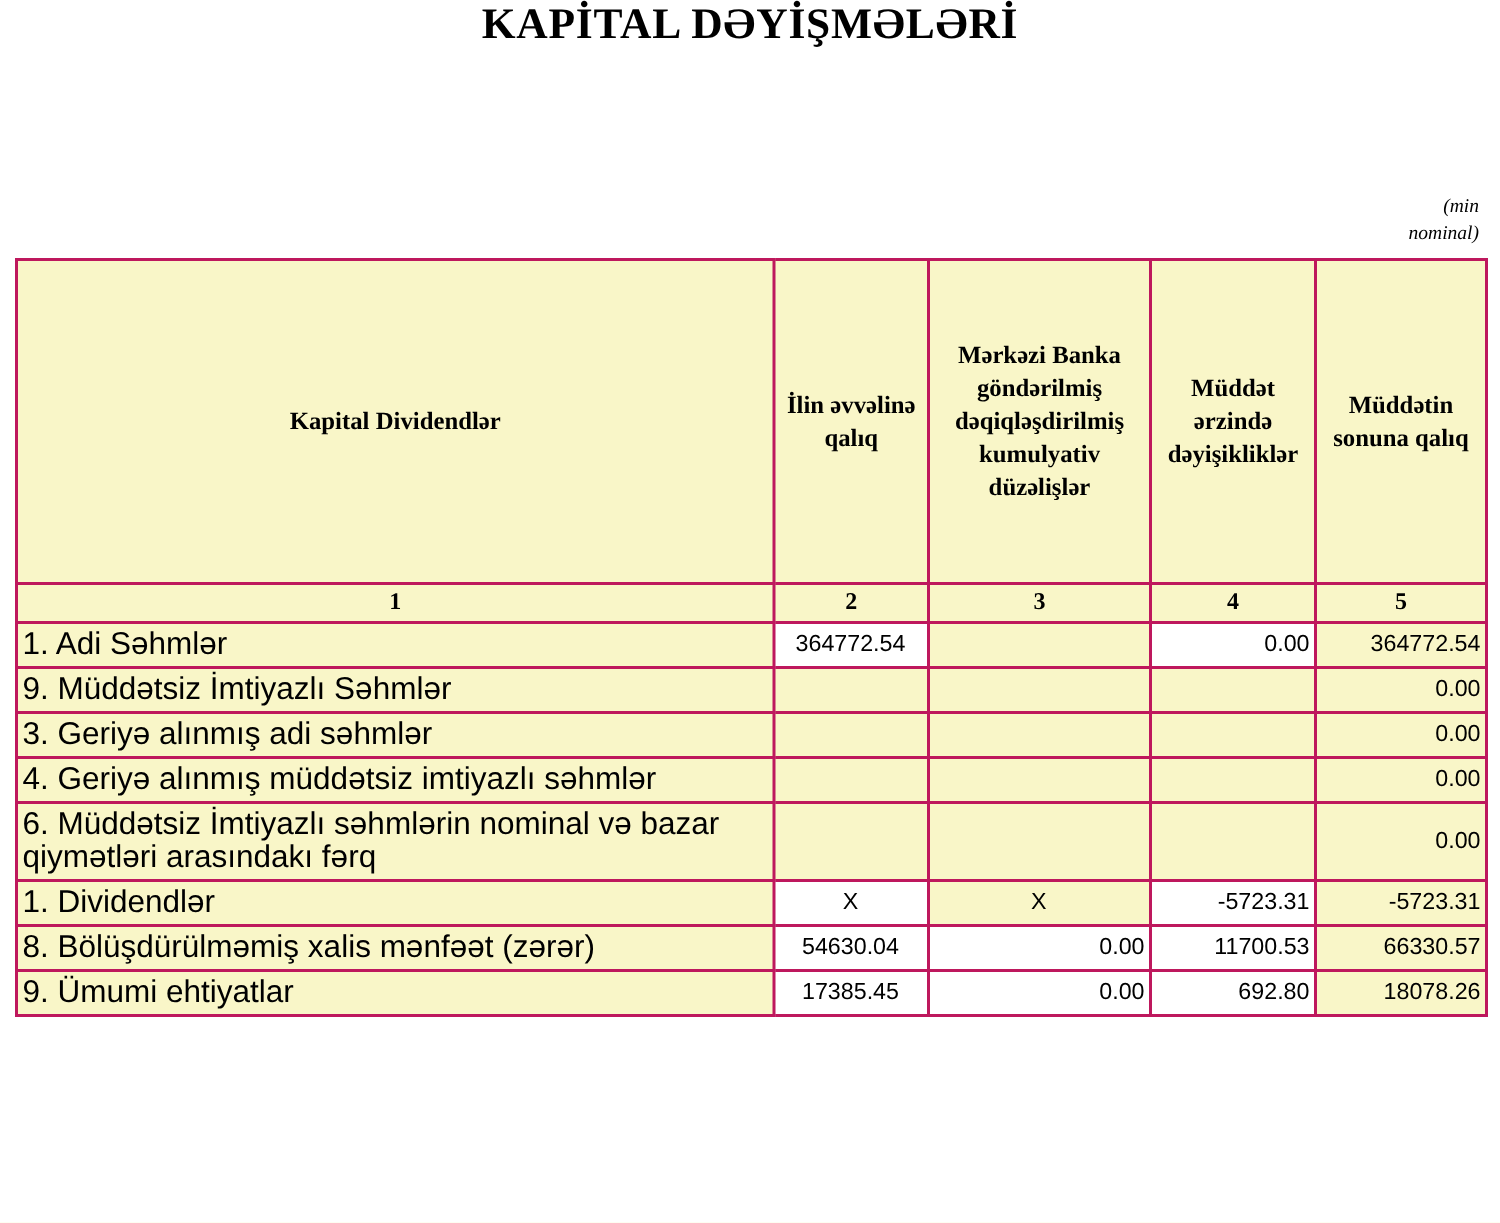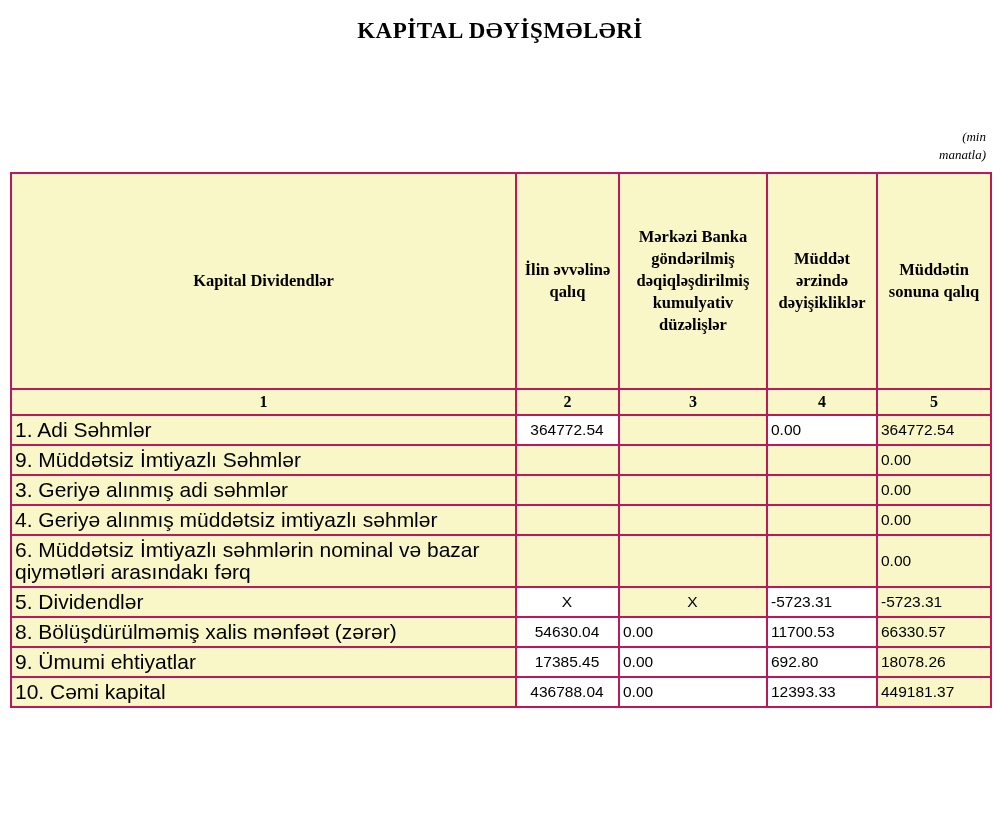--- a/index.html
+++ b/index.html
@@ -12,23 +12,22 @@
     height: 815px;
     font-family: "Liberation Serif", serif;
     color: #000000;
     position: relative;
     overflow: hidden;
   }
   .page-title {
     text-align: center;
     font-family: "Liberation Serif", serif;
     font-weight: bold;
-    font-size: 23px;
+    font-size: 29px;
     letter-spacing: 0.5px;
-    margin-top: 18px;
   }
   .unit-note {
     position: absolute;
     right: 14px;
     top: 128px;
     width: 120px;
     text-align: right;
     font-style: italic;
     font-size: 13px;
     line-height: 18px;
@@ -72,20 +71,21 @@
     font-size: 21px;
     line-height: 22px;
     padding: 6px 8px 6px 16px;
     text-align: left;
     background: #f9f6c8;
   }
   .val {
     font-family: "Liberation Sans", sans-serif;
     font-size: 15.5px;
     line-height: 22px;
+    text-align: right;
     padding: 6px 10px 6px 4px;
     background: #ffffff;
   }
   .val.tinted {
     background: #f9f6c8;
   }
   .val.center {
     text-align: center;
     padding-right: 4px;
   }
@@ -98,21 +98,21 @@
   .col4 { width: 110px; }
   .col5 { width: 114px; }
 </style>
 </head>
 <body>
 
 <div class="page-title">KAPİTAL DƏYİŞMƏLƏRİ</div>
 
 <div class="unit-note">
   <div>(min</div>
-  <div>manatla)</div>
+  <div>nominal)</div>
 </div>
 
 <table class="capital">
   <colgroup>
     <col class="col1">
       <col class="col2">
       <col class="col3">
       <col class="col4">
       <col class="col5">
   </colgroup>
@@ -162,41 +162,34 @@
       <td class="val tinted">0.00</td>
     </tr>
     <tr>
       <td class="rowlabel">6. Müddətsiz İmtiyazlı səhmlərin nominal və bazar qiymətləri arasındakı fərq</td>
       <td class="val empty"></td>
       <td class="val empty"></td>
       <td class="val empty"></td>
       <td class="val tinted">0.00</td>
     </tr>
     <tr>
-      <td class="rowlabel">5. Dividendlər</td>
+      <td class="rowlabel">1. Dividendlər</td>
       <td class="val center">X</td>
       <td class="val center empty">X</td>
       <td class="val">-5723.31</td>
       <td class="val tinted">-5723.31</td>
     </tr>
     <tr>
       <td class="rowlabel">8. Bölüşdürülməmiş xalis mənfəət (zərər)</td>
       <td class="val center">54630.04</td>
       <td class="val">0.00</td>
       <td class="val">11700.53</td>
       <td class="val tinted">66330.57</td>
     </tr>
     <tr>
       <td class="rowlabel">9. Ümumi ehtiyatlar</td>
       <td class="val center">17385.45</td>
       <td class="val">0.00</td>
       <td class="val">692.80</td>
       <td class="val tinted">18078.26</td>
     </tr>
-    <tr>
-      <td class="rowlabel">10. Cəmi kapital</td>
-      <td class="val center">436788.04</td>
-      <td class="val">0.00</td>
-      <td class="val">12393.33</td>
-      <td class="val tinted">449181.37</td>
-    </tr>
   </tbody>
 </table>
 
 </body></html>

